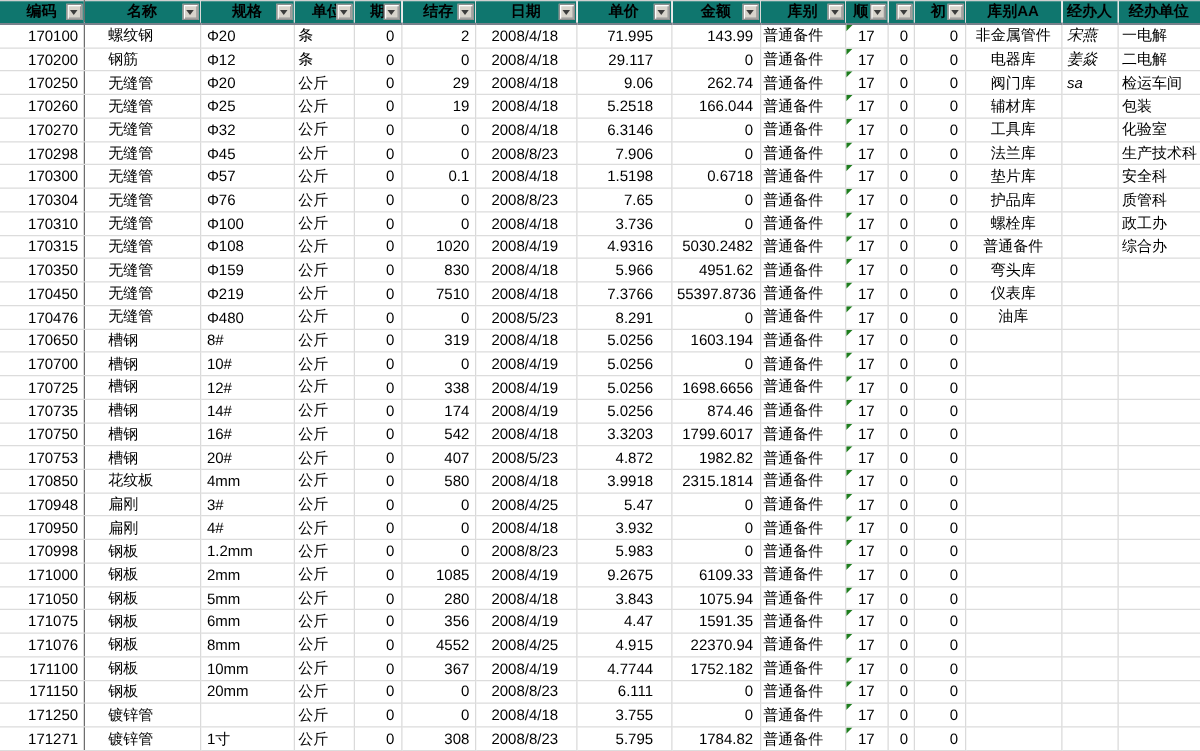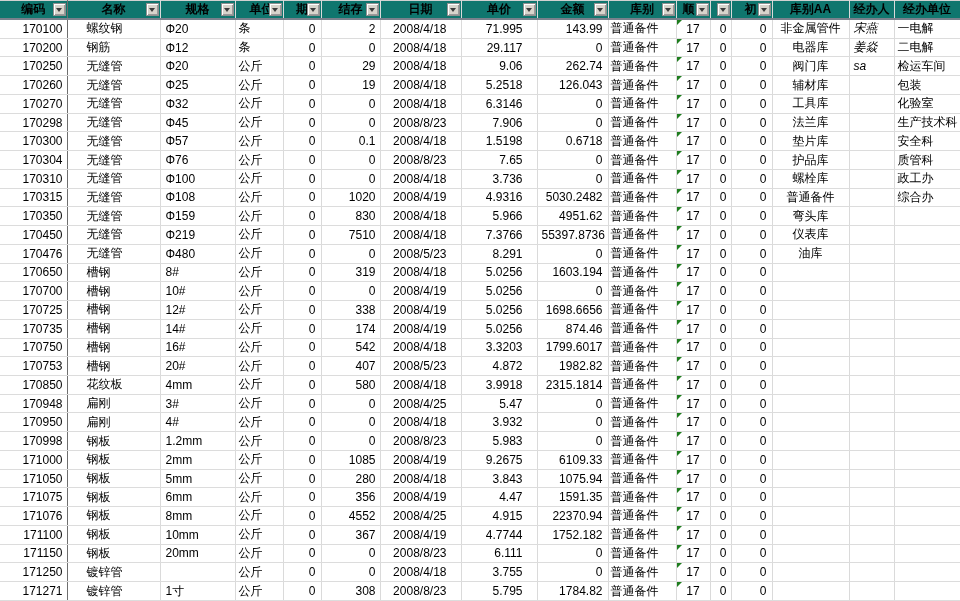--- a/index.html
+++ b/index.html
@@ -186,21 +186,21 @@
         </tr>
         <tr>
           <td class="c0">170260</td>
           <td class="c1">无缝管</td>
           <td class="c2">Φ25</td>
           <td class="c3">公斤</td>
           <td class="c4">0</td>
           <td class="c5">19</td>
           <td class="c6">2008/4/18</td>
           <td class="c7">5.2518</td>
-          <td class="c8">126.043</td>
+          <td class="c8">166.044</td>
           <td class="c9">普通备件</td>
           <td class="c10"><span class="green-tri"></span>17</td>
           <td class="c11">0</td>
           <td class="c12">0</td>
           <td class="c13">辅材库</td>
           <td class="c14"></td>
           <td class="c15">包装</td>
         </tr>
         <tr>
           <td class="c0">170270</td>

